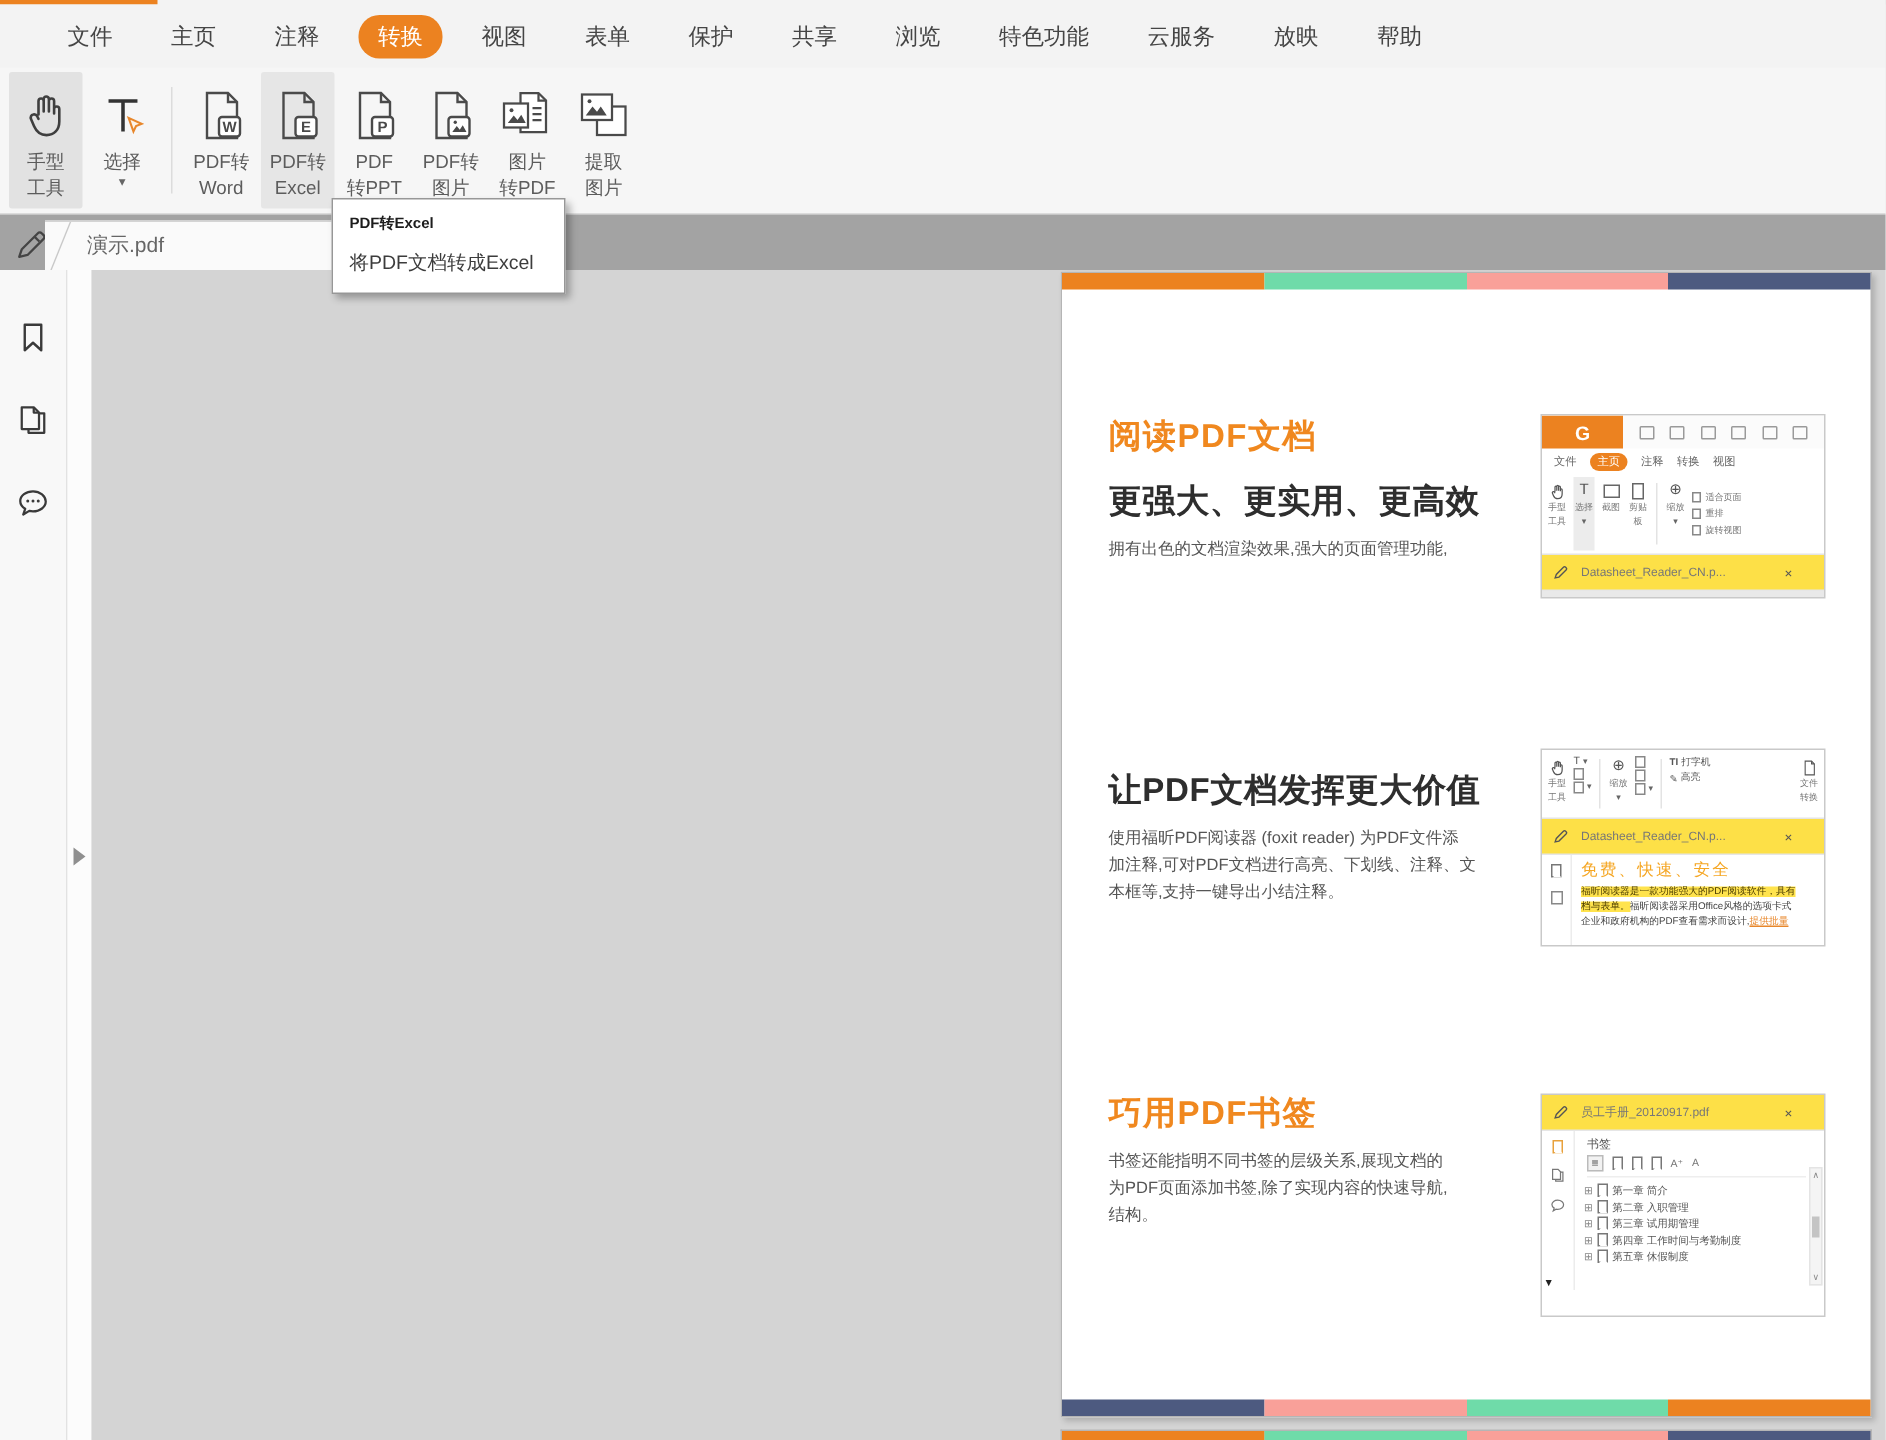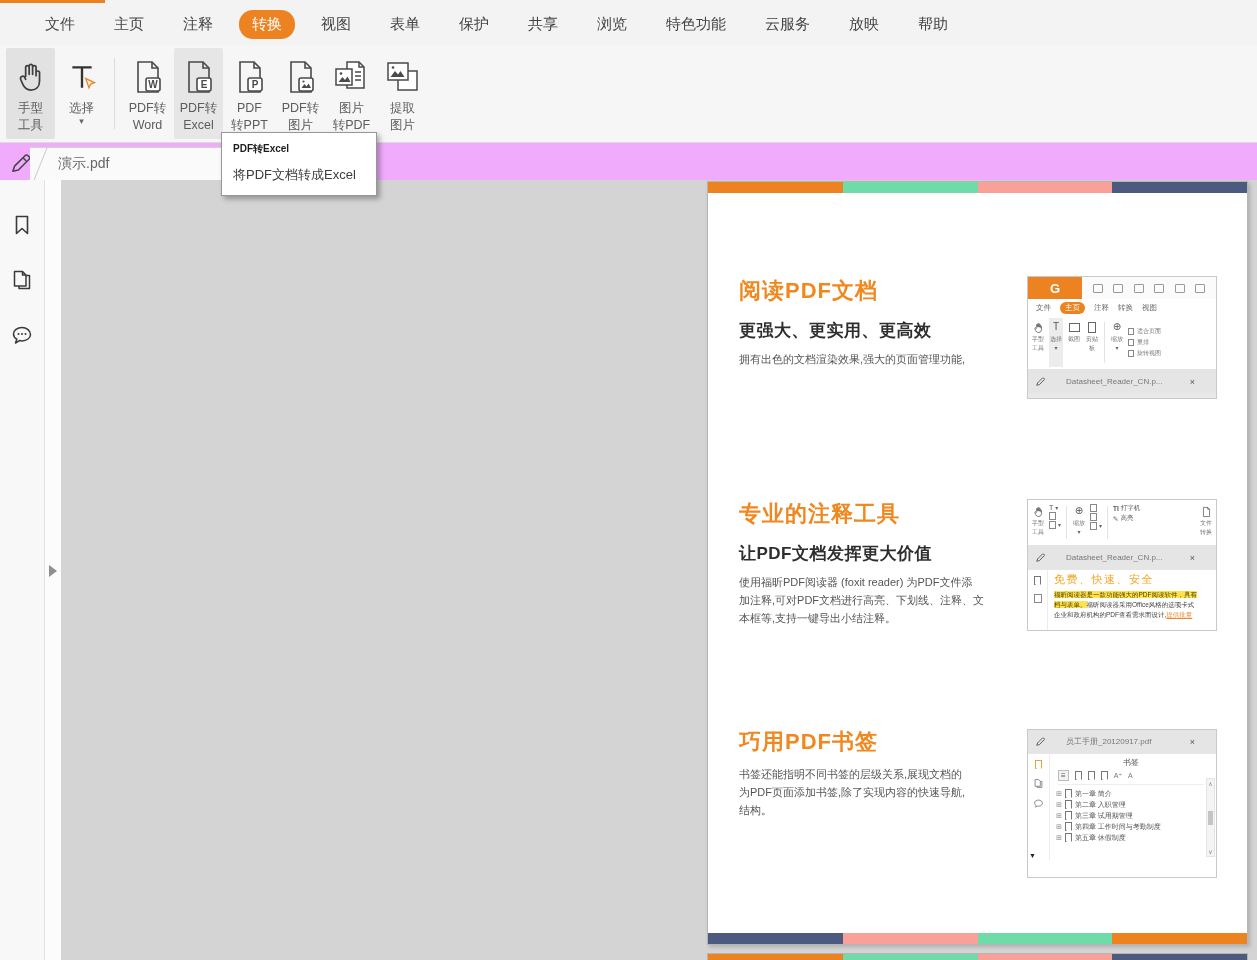--- a/index.html
+++ b/index.html
@@ -19,21 +19,21 @@
 .tbtn { width:49px; margin-right:2px; display:flex; flex-direction:column; align-items:center;
   padding-top:6px; border-radius:2px; }
 .tbtn .ticon { height:46px; display:flex; align-items:center; justify-content:center; }
 .tbtn .tlabel { font-size:12.5px; line-height:1.32; color:#5c5c5c; text-align:center; white-space:nowrap; }
 .tbtn.active-tool { background:#e2e2e2; }
 .tbtn.hovered { background:#e6e6e6; }
 .caret { font-size:9px; color:#666; line-height:1; }
 .vsep { width:1px; background:#dcdcdc; margin:10px 8px 10px 6px; }
 
 
-.tab-bar { position:absolute; top:143px; left:0; right:0; height:37px; background:#f0abfc;text-align:center; }
+.tab-bar { position:absolute; top:143px; left:0; right:0; height:37px; background:#a3a3a3;text-align:center; }
 .tabbar-pencil { position:absolute; left:9px; top:8px; width:24px; height:24px; }
 .doc-tab { position:absolute; left:30px; top:4px; width:196px; height:33px; display:flex; align-items:center;
   padding-left:28px; font-size:14px; color:#666; background:#fafafa; border-top:1px solid #d4d4d4;
   border-right:1px solid #dcdcdc; }
 .doc-tab::before { content:''; position:absolute; left:10px; top:0; bottom:0; width:1px; background:#c9c9c9;
   transform:skewX(-22deg); }
 
 
 .main { position:absolute; top:180px; left:0; width:1257px; height:780px; display:flex; }
 .side-panel { width:45px; background:#f8f8f8; border-right:1px solid #e2e2e2; display:flex;
@@ -49,21 +49,21 @@
   border:1px solid #b5b5b5; box-shadow:2px 2px 4px rgba(0,0,0,0.18); }
 .stripe { position:absolute; left:0; right:0; height:11px; display:flex; }
 .stripe > div { flex:1; }
 .stripe.s-top { top:0; } .stripe.s-bottom { bottom:0; }
 .page2 { position:absolute; left:646px; top:773px; width:541px; height:12px; display:flex;
   border:1px solid #b5b5b5; border-bottom:none; }
 .page2 > div { flex:1; }
 
 .section { position:absolute; left:31px; width:480px; }
 .sec-title { font-size:22px; font-weight:bold; color:#F0881F; letter-spacing:1px; }
-.sec-subtitle { font-size:17px; font-weight:bold; color:#2e2e2e; margin-top:13px; letter-spacing:.5px; }
+.sec-subtitle { font-size:22px; font-weight:bold; color:#2e2e2e; margin-top:13px; letter-spacing:.5px; }
 .sec-body { margin-top:9px; font-size:11px; color:#555; line-height:1.62; }
 
 
 .mini { position:absolute; left:319px; width:190px; background:#fff; border:1px solid #c9c9c9; overflow:hidden; }
 #mini1 { top:94px; height:123px; }
 #mini2 { top:317px; height:132px; }
 #mini3 { top:547px; height:149px; }
 
 .m1-top { height:22px; display:flex; align-items:center; background:#fbfbfb; }
 .m1-logo { width:54px; height:22px; background:#EC8220; color:#fff; font-weight:bold; font-size:13px;
@@ -74,43 +74,43 @@
 .m1-menu .m-active { background:#EC8220; color:#fff; border-radius:7px; padding:1px 5px; }
 .m-tools { height:54px; display:flex; padding:2px 3px; gap:4px; font-size:6px; color:#777;
   border-bottom:1px solid #e4e4e4; align-items:stretch; }
 .mtool { display:flex; flex-direction:column; align-items:center; justify-content:flex-start; gap:1px;
   padding:2px 1px; text-align:center; line-height:1.25; }
 .mtool .mi { font-size:10px; color:#555; height:15px; display:flex; align-items:center; }
 .mvsep { width:1px; background:#e3e3e3; margin:4px 1px; }
 .m1-viewopts { display:flex; flex-direction:column; justify-content:center; gap:2px; font-size:6px; color:#777; }
 .m1-viewopts .vrow { display:flex; align-items:center; gap:3px; }
 .m1-viewopts i { width:6px; height:7px; border:1px solid #888; flex:none; }
-.m-tab { height:24px; display:flex; align-items:center; gap:20px; padding:0 7px; font-size:8px; color:#777;
-  background:#e5e5e5; border-bottom:1px solid #e6e6e6; }
+.m-tab { height:24px; display:flex; align-items:center; gap:8px; padding:0 7px; font-size:8px; color:#777;
+  background:#fde047; border-bottom:1px solid #e6e6e6; }
 .m-tab .x { font-size:9px; color:#555; margin-left:auto; margin-right:14px; }
 .m1-strip { height:5px; background:#e9e9e9; }
 
 .mgroup { display:flex; flex-direction:column; gap:1px; padding-top:2px; font-size:7px; color:#555; }
 .mgroup .grow { display:flex; align-items:center; gap:2px; }
 .mgroup i { width:7px; height:8px; border:1px solid #888; display:inline-block; }
 .m2-content { display:flex; height:60px; }
 .m2-side { width:20px; border-right:1px solid #ececec; display:flex; flex-direction:column; align-items:center;
   padding-top:6px; gap:9px; }
 .m2-main { flex:1; padding:2px 2px 0 6px; }
 .m2-head { font-size:11px; color:#F5A623; letter-spacing:1.5px; margin-bottom:3px; }
 .m2-line { font-size:6.5px; line-height:1.55; color:#4a3b00; white-space:nowrap; }
 .hl { background:#FFE34D; }
 .m2-plain { color:#444; }
 .m2-link { color:#E8872B; text-decoration:underline; }
 
 .m3-body { display:flex; height:106px; }
 .m3-side { width:22px; border-right:1px solid #ececec; display:flex; flex-direction:column; align-items:center;
   padding-top:6px; gap:9px; position:relative; }
 .m3-tri { position:absolute; bottom:1px; left:1px; font-size:7px; color:#222; }
-.m3-main { flex:1; position:relative; padding:1px 12px 0 6px;text-align:center; }
+.m3-main { flex:1; position:relative; padding:1px 12px 0 6px; }
 .m3-title { font-size:8px; color:#555; margin:2px 0 2px 2px; }
 .m3-icons { display:flex; align-items:center; gap:6px; margin:0 0 3px 2px; border-bottom:1px solid #eee;
   padding-bottom:3px; font-size:7px; color:#777; }
 .m3-icons .boxed { border:1px solid #bbb; background:#f2f2f2; font-size:8px; padding:0 2px; color:#555; }
 .bm-flag { display:inline-block; width:7px; height:9px; border:1px solid #777; position:relative;
   background:#fff; flex:none; }
 .bm-flag::after { content:''; position:absolute; left:0; bottom:-1px; width:0; height:0;
   border-left:3px solid transparent; border-right:3px solid transparent; border-bottom:3px solid #fff; }
 .bm-flag.orange { border-color:#E8A13C; }
 .m3-list { font-size:7px; color:#555; }
@@ -292,21 +292,20 @@
 
       <div class="section" style="top:94px">
         <div class="sec-title">阅读PDF文档</div>
         <div class="sec-subtitle">更强大、更实用、更高效</div>
         <div class="sec-body">
           <div>拥有出色的文档渲染效果,强大的页面管理功能,</div>
         </div>
       </div>
 
       <div class="section" style="top:317px">
-        <div class="sec-title">专业的注释工具</div>
         <div class="sec-subtitle">让PDF文档发挥更大价值</div>
         <div class="sec-body">
           <div>使用福昕PDF阅读器 (foxit reader) 为PDF文件添</div>
           <div>加注释,可对PDF文档进行高亮、下划线、注释、文</div>
           <div>本框等,支持一键导出小结注释。</div>
         </div>
       </div>
 
       <div class="section" style="top:545px">
         <div class="sec-title">巧用PDF书签</div>

